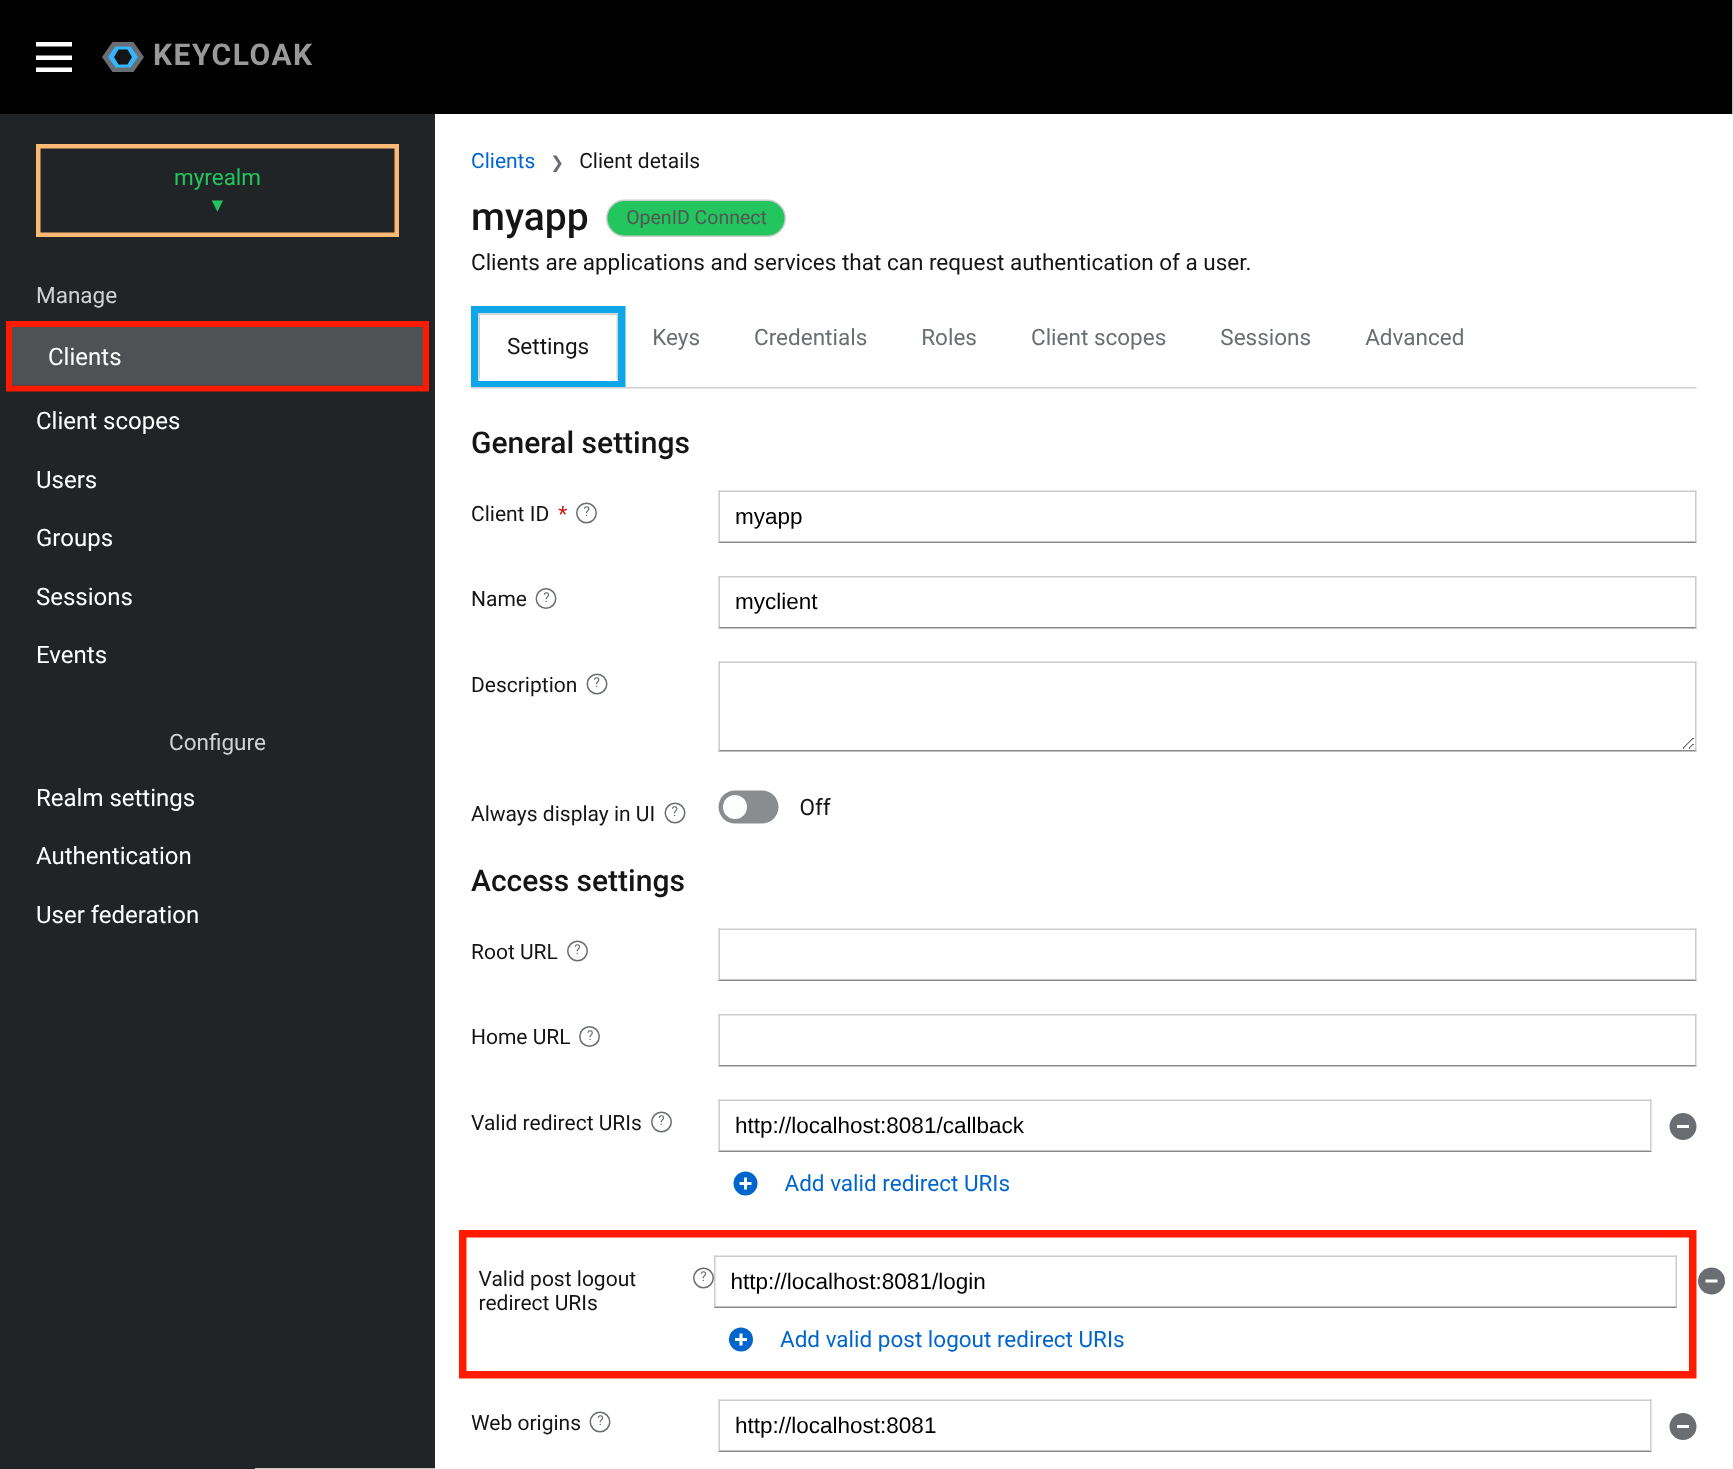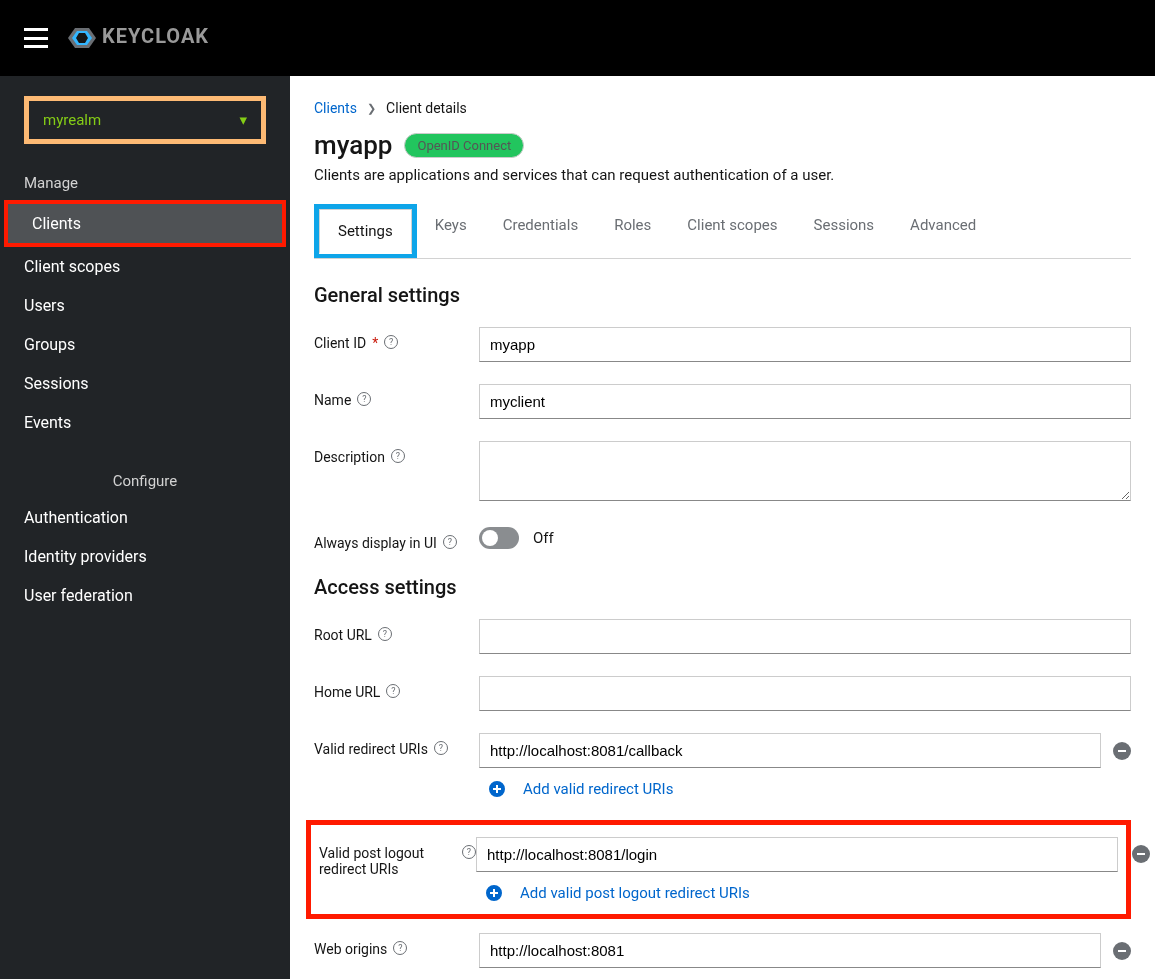--- a/index.html
+++ b/index.html
@@ -50,29 +50,30 @@
       height: calc(979px - 76px);
     }
     .sidebar {
       width: 290px;
       background: #212427;
       color: #fff;
       padding-top: 20px;
     }
     .realm-select {
       margin: 0 24px 20px 24px;
-      border: 5px solid #fdba74;
+      border: 3px solid #fdba74;
       padding: 10px 14px;
       display: flex;
       justify-content: space-between;
       align-items: center;
       cursor: pointer;
       font-size: 15px;
-      color: #84cc16;
+      color: #22c55e;
       background: transparent;
+      flex-direction: column;
     }
     .sidebar-section-title {
       padding: 10px 24px 8px 24px;
       color: #d2d2d2;
       font-size: 15px;
       font-weight: 400;
     }
     .sidebar-item {
       padding: 10px 24px;
       font-size: 16px;
@@ -337,22 +338,22 @@
     <div class="highlight-red-clients">
       <div class="sidebar-item active">Clients</div>
     </div>
     <div class="sidebar-item">Client scopes</div>
     <div class="sidebar-item">Users</div>
     <div class="sidebar-item">Groups</div>
     <div class="sidebar-item">Sessions</div>
     <div class="sidebar-item">Events</div>
 
     <div class="sidebar-section-title" style="margin-top:20px;text-align:center;">Configure</div>
+    <div class="sidebar-item">Realm settings</div>
     <div class="sidebar-item">Authentication</div>
-    <div class="sidebar-item">Identity providers</div>
     <div class="sidebar-item">User federation</div>
   </div>
 
   <div class="main">
     <div class="breadcrumb">
       <a href="#">Clients</a>
       <span class="sep">❯</span>
       <span class="current">Client details</span>
     </div>
 

